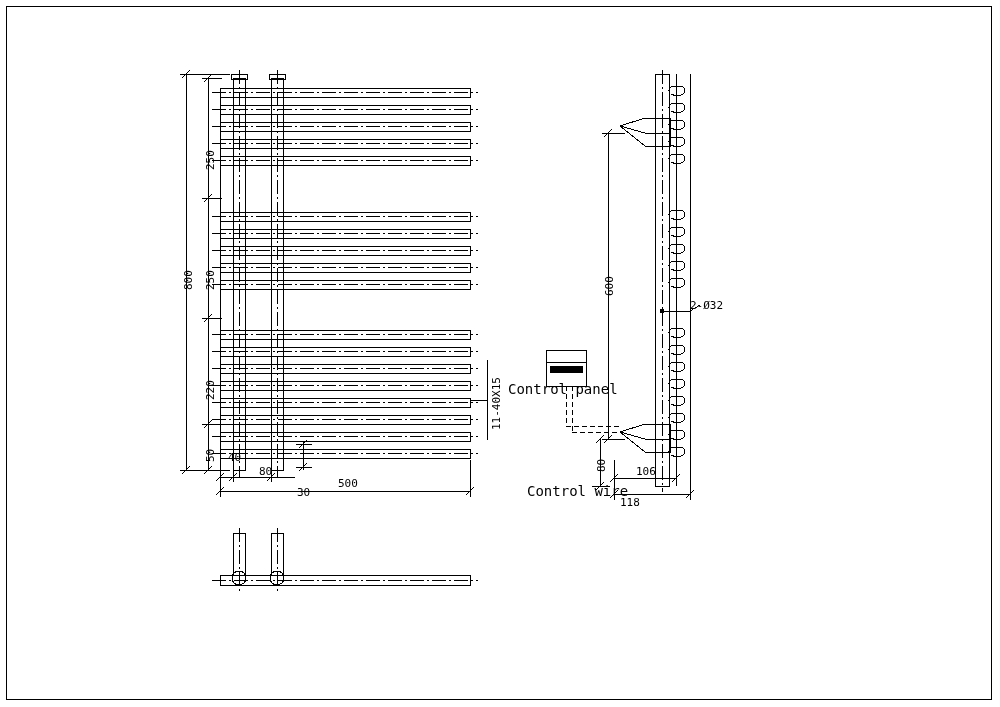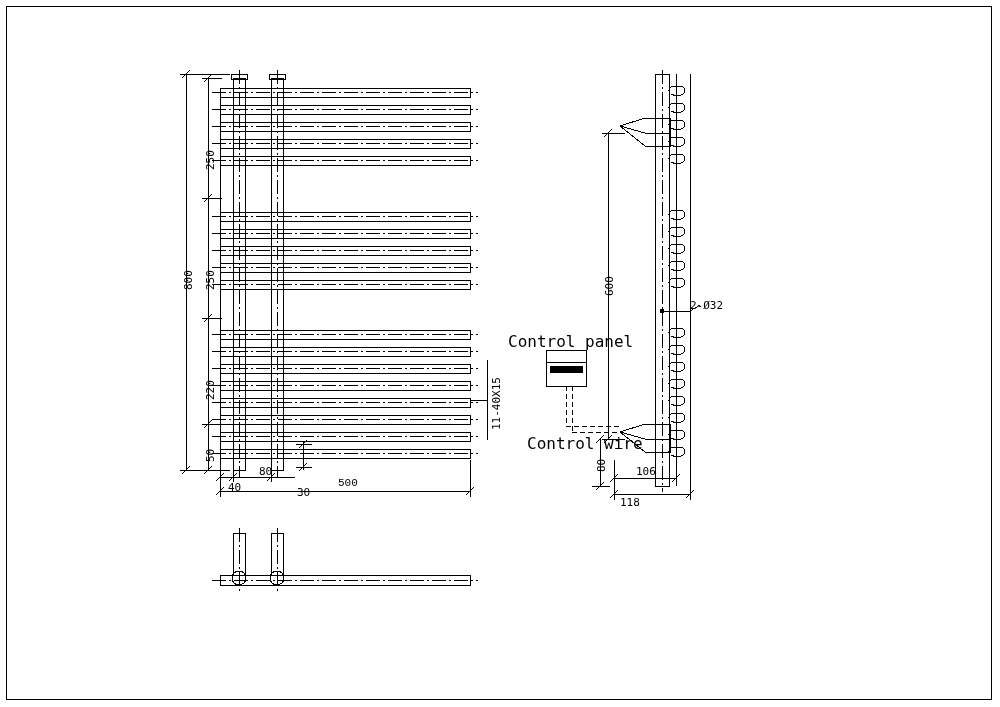--- a/index.html
+++ b/index.html
@@ -40,21 +40,21 @@
     font-family: "DejaVu Sans Mono", monospace;
     font-size: 11px;
     color: #000;
     white-space: nowrap;
     line-height: 1;
   }
   .lbl.vert {
     transform-origin: left top;
     transform: rotate(-90deg);
   }
-  .lbl.big { font-size: 16px; }
+  .lbl.big { font-size: 14px; margin-top: 48px; }
 </style>
 </head>
 <body>
 
 <div id="sheet">
 
   <div class="border-outer"></div>
 
   <svg class="dwg" viewBox="0 0 1000 707" xmlns="http://www.w3.org/2000/svg">
     <g stroke="#000" fill="none" stroke-width="1" shape-rendering="crispEdges">
@@ -262,22 +262,22 @@
 
     </g>
   </svg>
 
   <div class="lbl vert" style="left:205px; top:170px;">250</div>
   <div class="lbl vert" style="left:205px; top:290px;">250</div>
   <div class="lbl vert" style="left:205px; top:400px;">220</div>
   <div class="lbl vert" style="left:205px; top:462px;">50</div>
   <div class="lbl vert" style="left:183px; top:290px;">800</div>
 
-  <div class="lbl" style="left:338px; top:478px;font-family:Liberation Mono, monospace;">500</div>
-  <div class="lbl" style="left:228px; top:482px;">40</div>
+  <div class="lbl" style="left:338px; top:478px;">500</div>
+  <div class="lbl" style="left:228px; top:452px;">40</div>
   <div class="lbl" style="left:259px; top:466px;">80</div>
   <div class="lbl" style="left:297px; top:452px;margin-top:35px;">30</div>
   <div class="lbl vert" style="left:491px; top:430px;">11-40X15</div>
 
   <div class="lbl vert" style="left:604px; top:296px;">600</div>
   <div class="lbl vert" style="left:596px; top:472px;">80</div>
   <div class="lbl" style="left:636px; top:466px;">106</div>
   <div class="lbl" style="left:620px; top:497px;">118</div>
   <div class="lbl" style="left:690px; top:300px;">2-Ø32</div>
 

